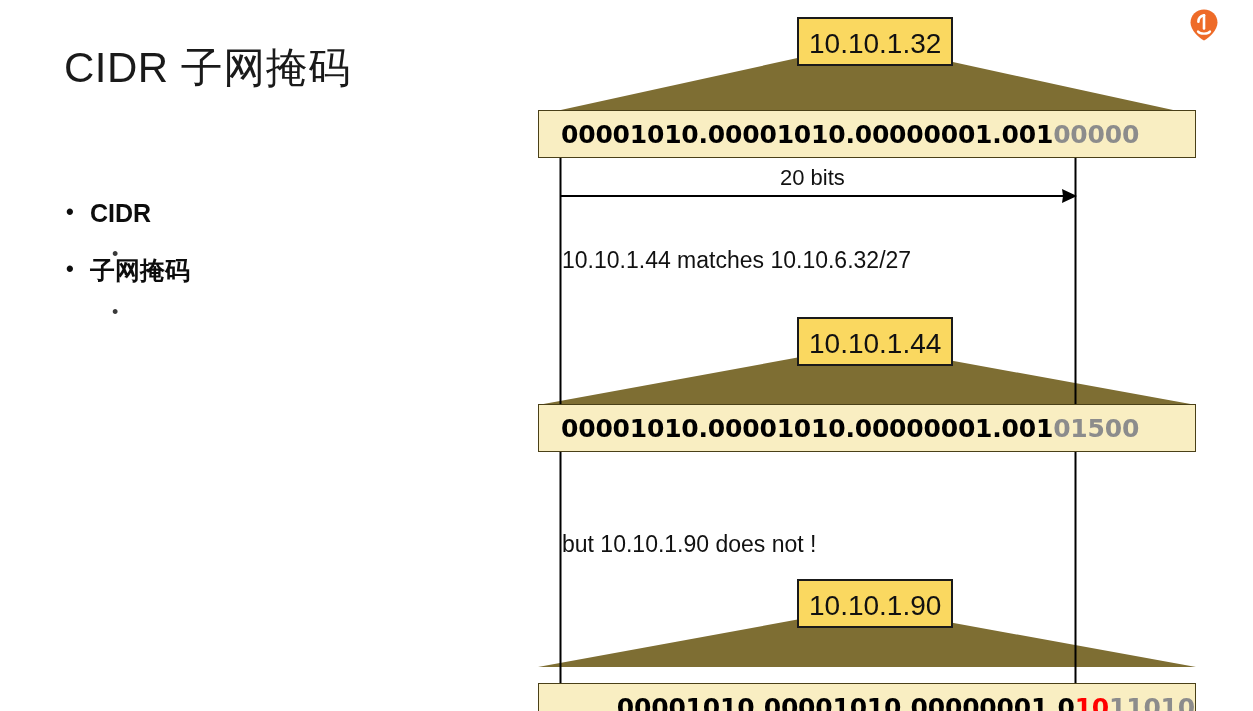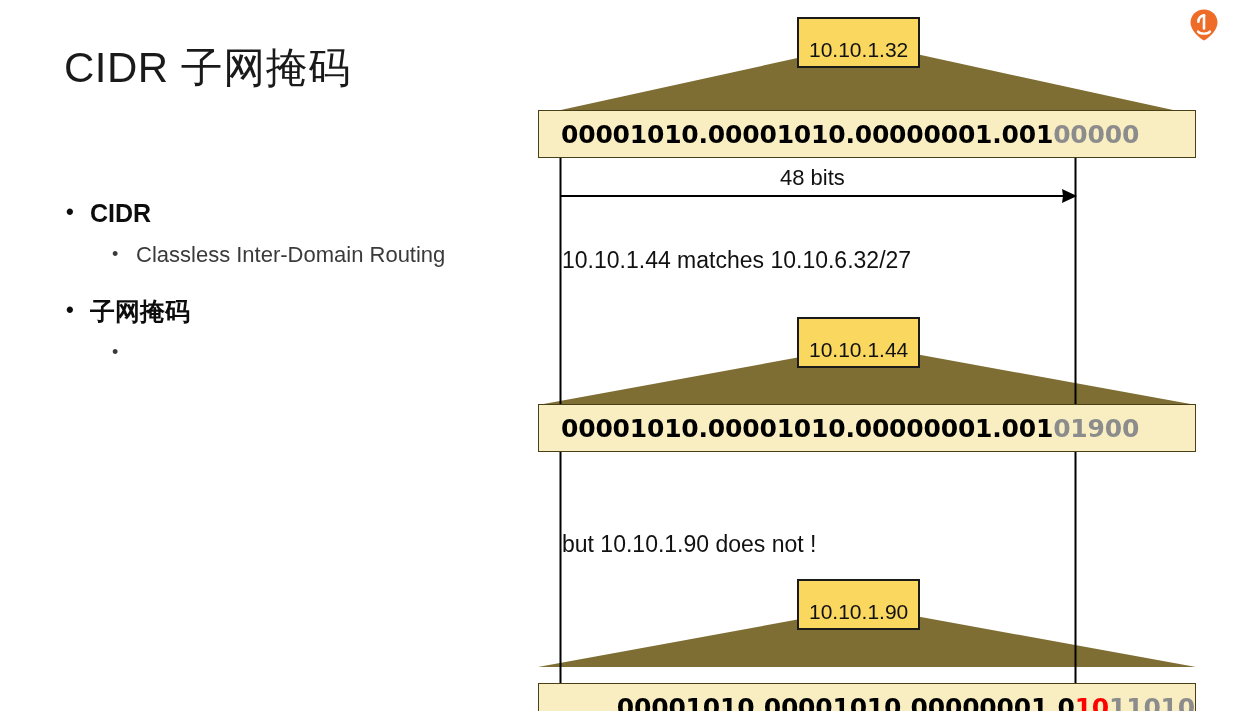--- a/index.html
+++ b/index.html
@@ -95,23 +95,23 @@
     top: 0;
     width: 1253px;
     height: 711px;
     pointer-events: none;
   }
 
   .ip-label {
     position: absolute;
     background: #fad860;
     border: 2px solid #1a1a1a;
-    font-size: 21px;
+    font-size: 28px;
     color: #111111;
-    padding: 18px 10px 3px 10px;
+    padding: 7px 10px 3px 10px;
     white-space: nowrap;
     line-height: 1.25;
     z-index: 6;
   }
 
   .bit-bar {
     position: absolute;
     left: 538px;
     width: 658px;
     height: 48px;
@@ -154,21 +154,20 @@
 
 <div class="slide-title">CIDR 子网掩码</div>
 
 <div class="bullets">
   <div class="bullet-l1">
     <span class="dot">•</span>
     <span>CIDR</span>
   </div>
   <div class="bullet-l2">
     <span class="dot">•</span>
-    <span>Classless Inter-Domain Routing</span>
   </div>
   <div class="bullet-l1">
     <span class="dot">•</span>
     <span>子网掩码</span>
   </div>
   <div class="bullet-l2">
     <span class="dot">•</span>
   </div>
 </div>
 
@@ -202,27 +201,27 @@
 <div class="ip-label" style="left:797px; top:579px;">10.10.1.90</div>
 
 <div class="bit-bar" style="top:110px;">
   <div class="bits">
     <span class="net">00001010.00001010.00000001.001</span><span class="diff"></span><span class="host">00000</span>
   </div>
 </div>
 
 <div class="bit-bar" style="top:404px;">
   <div class="bits">
-    <span class="net">00001010.00001010.00000001.001</span><span class="diff"></span><span class="host">01900</span>
+    <span class="net">00001010.00001010.00000001.001</span><span class="diff"></span><span class="host">01500</span>
   </div>
 </div>
 
 <div class="bit-bar" style="top:683px;justify-content:flex-end;">
   <div class="bits">
     <span class="net">00001010.00001010.00000001.0</span><span class="diff">10</span><span class="host">11010</span>
   </div>
 </div>
 
-<div class="arrow-label" style="left:780px; top:165px;">48 bits</div>
+<div class="arrow-label" style="left:780px; top:165px;">20 bits</div>
 
 <div class="annot" style="left:562px; top:247px;">10.10.1.44 matches 10.10.6.32/27</div>
 
 <div class="annot" style="left:562px; top:531px;">but 10.10.1.90 does not !</div>
 
 </body></html>

